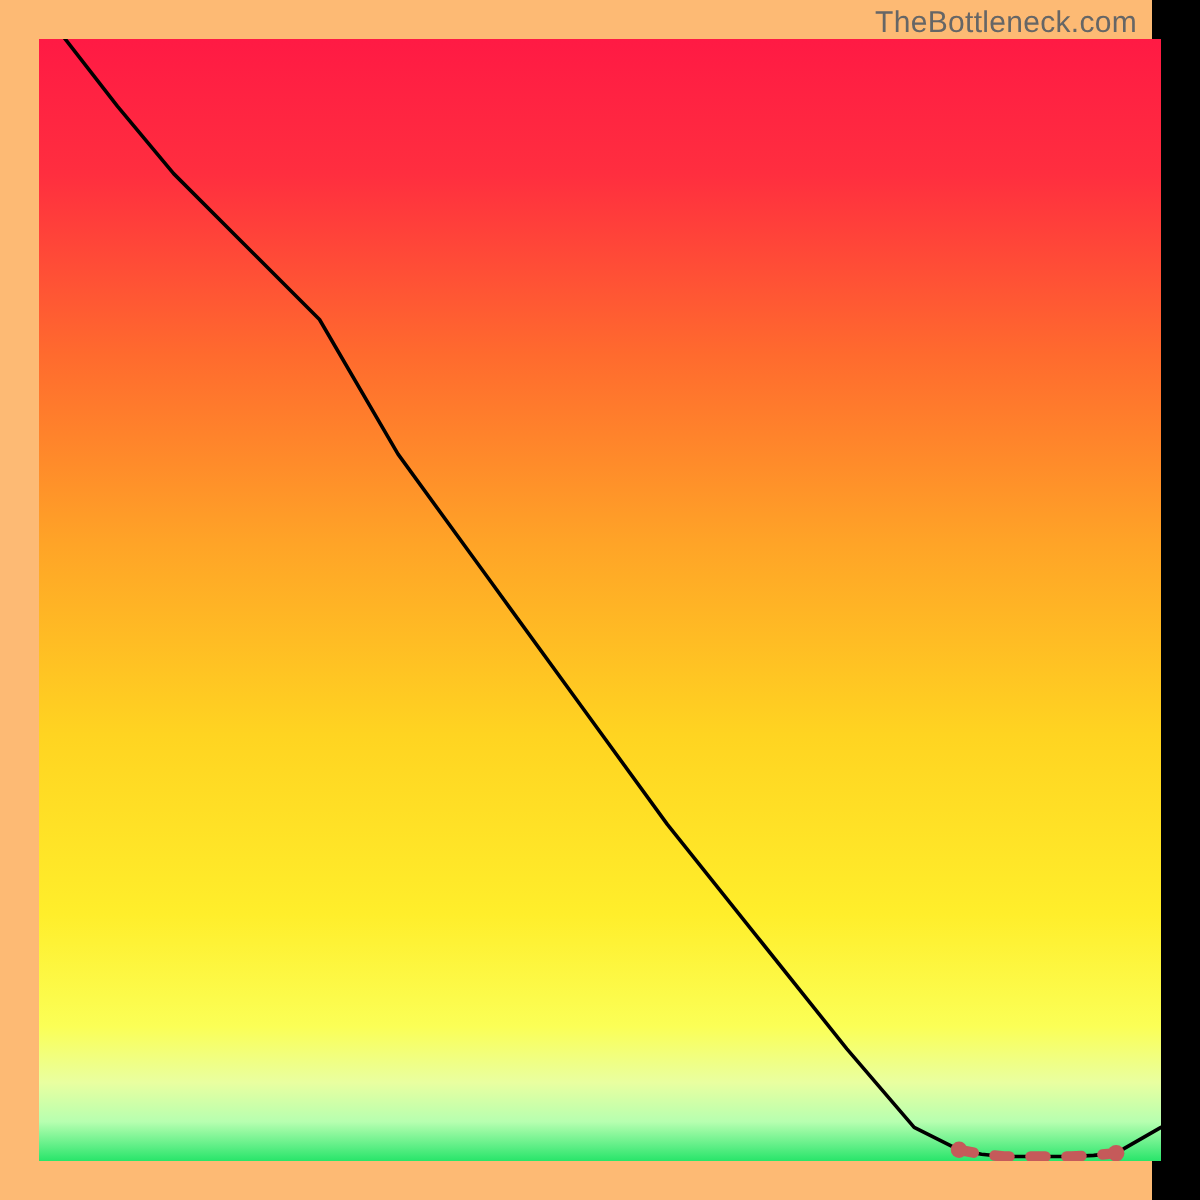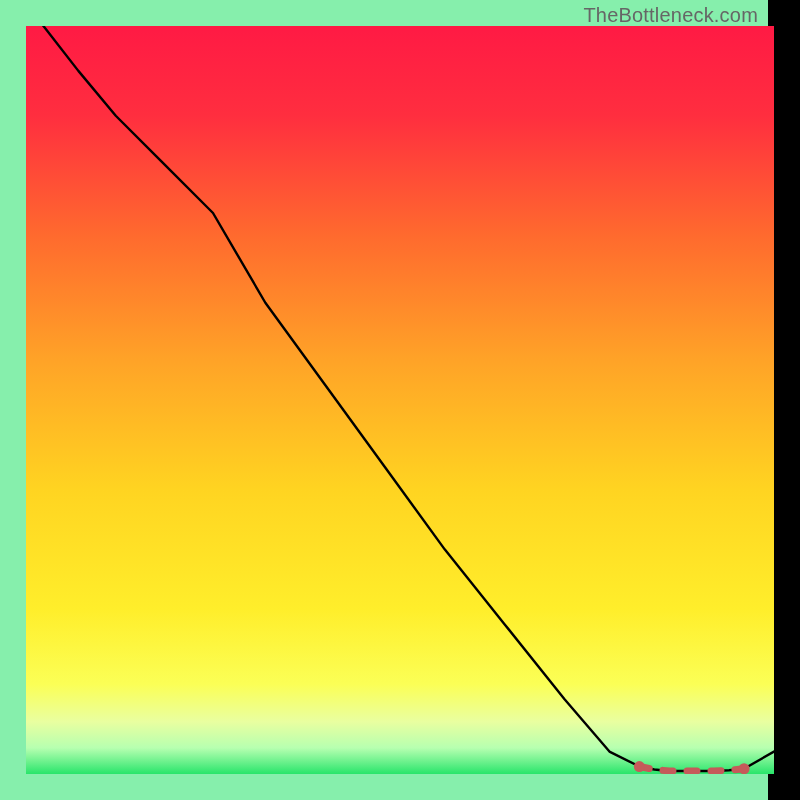--- a/index.html
+++ b/index.html
@@ -8,21 +8,21 @@
     width: 800px;
     height: 800px;
     background: #000;
     overflow: hidden;
     font-family: Arial, Helvetica, sans-serif;
   }
   .stage {
     position: relative;
     width: 768px;
     height: 800px;
-    background: #86efac;
+    background: #fdba74;
   }
   .plot {
     position: absolute;
     left: 26px;
     top: 26px;
     width: 748px;
     height: 748px;
   }
   .plot svg {
     display: block;

